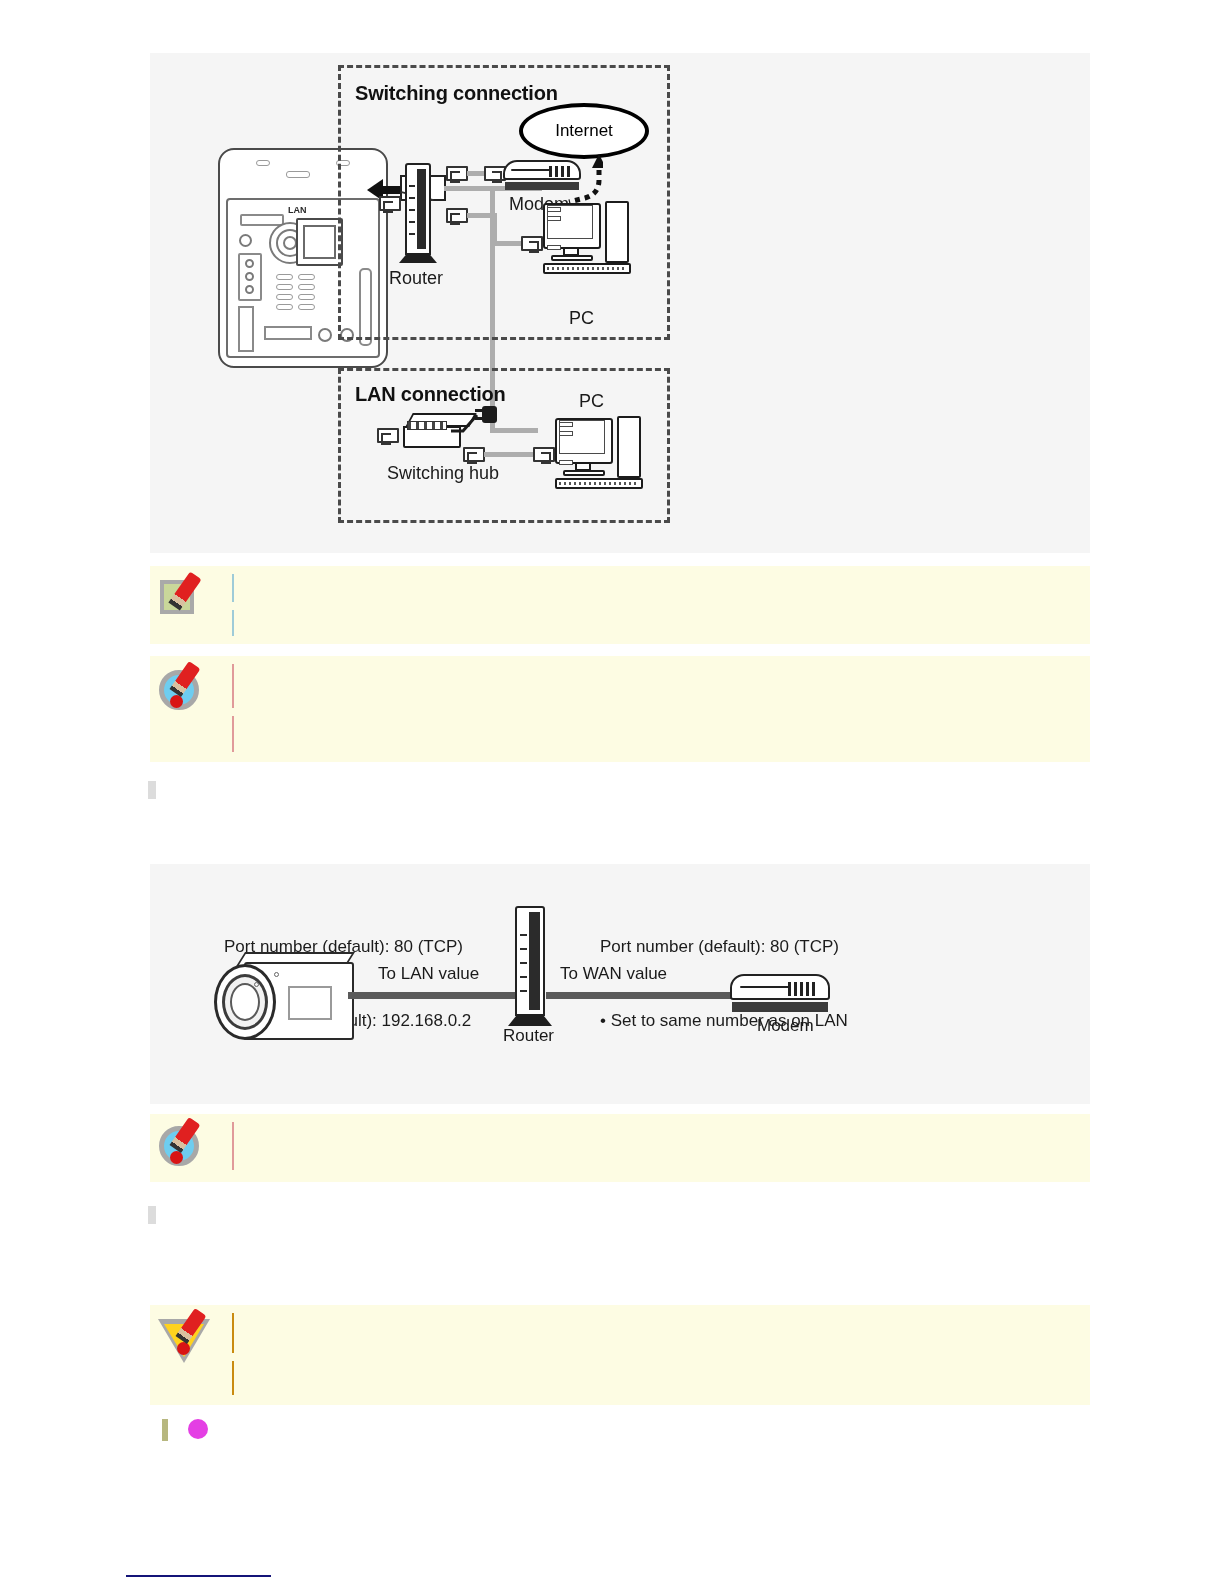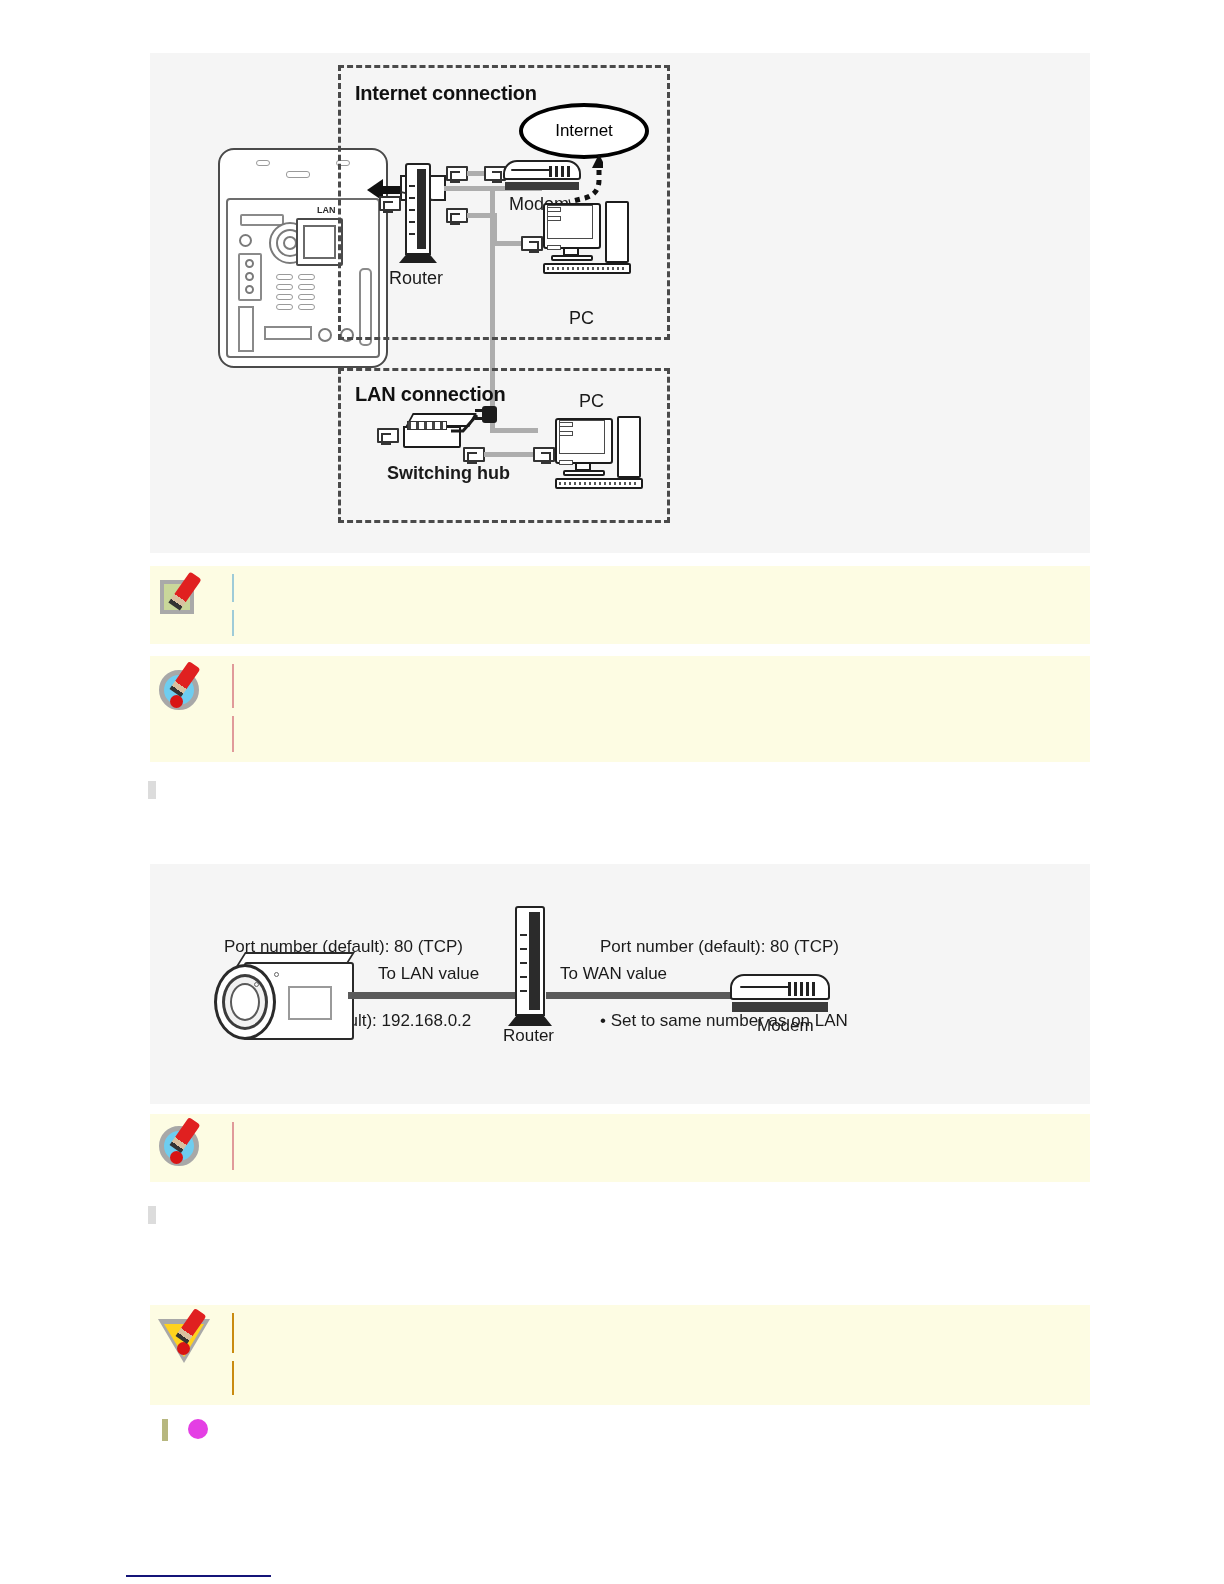--- a/index.html
+++ b/index.html
@@ -338,21 +338,21 @@
       <div class="pill" style="left:118px; top:12px; width:14px; height:6px;"></div>
       <div class="pill" style="left:68px; top:23px; width:24px; height:7px;"></div>
 
       <div class="small-rect" style="left:22px; top:66px; width:44px; height:12px; border-radius:2px;"></div>
       <div class="bnc" style="left:21px; top:86px; width:13px; height:13px;"></div>
 
       <div class="bnc" style="left:51px; top:74px; width:42px; height:42px;"></div>
       <div class="bnc" style="left:58px; top:81px; width:28px; height:28px;"></div>
       <div class="bnc" style="left:65px; top:88px; width:14px; height:14px;"></div>
 
-      <span class="lan-label" style="left:99px; top:57px;">LAN</span>
+      <span class="lan-label" style="left:70px; top:57px;">LAN</span>
       <div class="lan-port" style="left:78px; top:70px; width:47px; height:48px;">
         <div class="inner"></div>
       </div>
 
       <div class="small-rect" style="left:20px; top:105px; width:24px; height:48px; border-radius:2px;"></div>
       <div class="bnc" style="left:27px; top:111px; width:9px; height:9px;"></div>
       <div class="bnc" style="left:27px; top:124px; width:9px; height:9px;"></div>
       <div class="bnc" style="left:27px; top:137px; width:9px; height:9px;"></div>
 
       <div class="small-rect" style="left:20px; top:158px; width:16px; height:46px;"></div>
@@ -375,21 +375,21 @@
     <div class="arrow-blk" style="left:232px; top:133px; width:46px;"></div>
     <div style="position:absolute; left:250px; top:122px; width:46px; height:26px; border:2px solid #222; background:#fff;"></div>
     <div style="position:absolute; left:250px; top:142px; width:34px; height:2px; background:#333; transform:rotate(14deg);"></div>
 
     <div class="cable-h" style="left:294px; top:133px; width:50px;"></div>
     <div class="cable-v" style="left:340px; top:133px; height:247px;"></div>
     <div class="cable-h" style="left:340px; top:133px; width:52px;"></div>
     <div class="cable-h" style="left:340px; top:375px; width:48px;"></div>
 
     <div class="dashed-box" style="left:188px; top:12px; width:332px; height:275px;">
-      <div class="box-title" style="left:14px; top:14px; font-size:20px;">Internet connection</div>
+      <div class="box-title" style="left:14px; top:14px; font-size:20px;">Switching connection</div>
 
       <div class="cloud" style="left:178px; top:35px; width:130px; height:56px;">
         <span style="font-size:17px;">Internet</span>
       </div>
 
       <svg class="dot-arrow" style="left:218px; top:86px; width:44px; height:56px;" viewBox="0 0 44 56">
         <path d="M40 6 L40 26 Q40 40 26 44 L10 48" stroke="#111" stroke-width="5" fill="none" stroke-dasharray="5 5"></path>
         <path d="M40 0 L47 14 L33 14 Z" fill="#111"></path>
       </svg>
 
@@ -453,21 +453,21 @@
 
       <svg style="position:absolute; left:108px; top:36px; width:46px; height:28px;" viewBox="0 0 46 28">
         <path d="M2 24 L14 24 L28 8" stroke="#1c1c1c" stroke-width="3" fill="none"></path>
       </svg>
       <div class="plug" style="left:130px; top:34px;">
         <div class="head"></div>
         <div class="pin" style="top:4px;"></div>
         <div class="pin" style="top:12px;"></div>
       </div>
 
-      <div class="dev-label" style="left:46px; top:92px; font-size:18px;font-weight:bold;">Switching hub</div>
+      <div class="dev-label" style="left:46px; top:92px; font-size:18px;">Switching hub</div>
 
       <div class="rj45" style="left:122px; top:76px;"></div>
       <div class="cable-h" style="left:143px; top:81px; width:52px;"></div>
       <div class="rj45 flip" style="left:192px; top:76px;"></div>
 
       <div class="pc" style="left:214px; top:45px;">
         <div class="mon"></div>
         <div class="screen"></div>
         <div class="neck"></div>
         <div class="monbase"></div>

